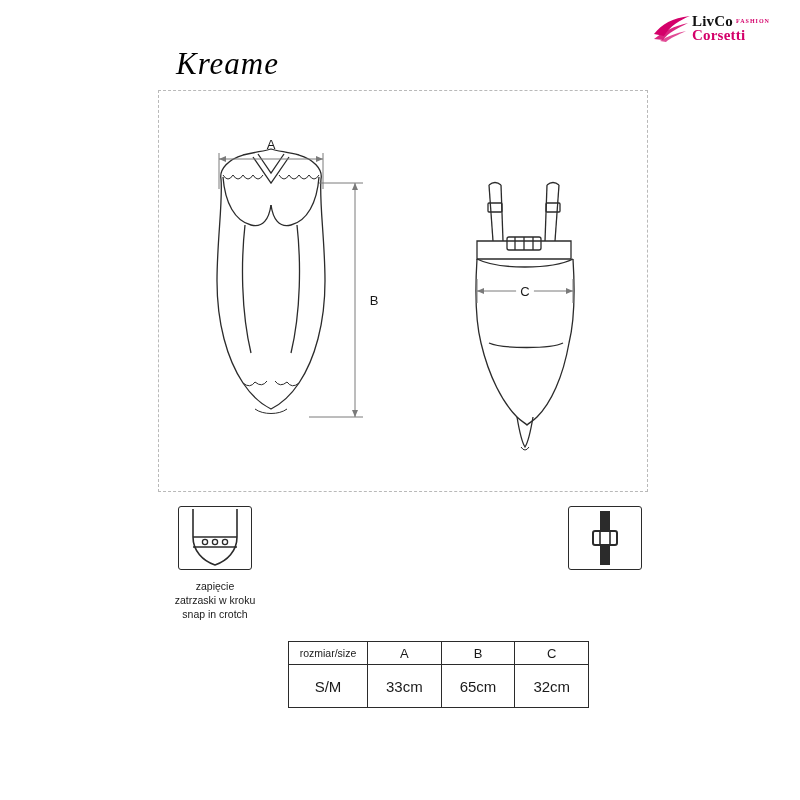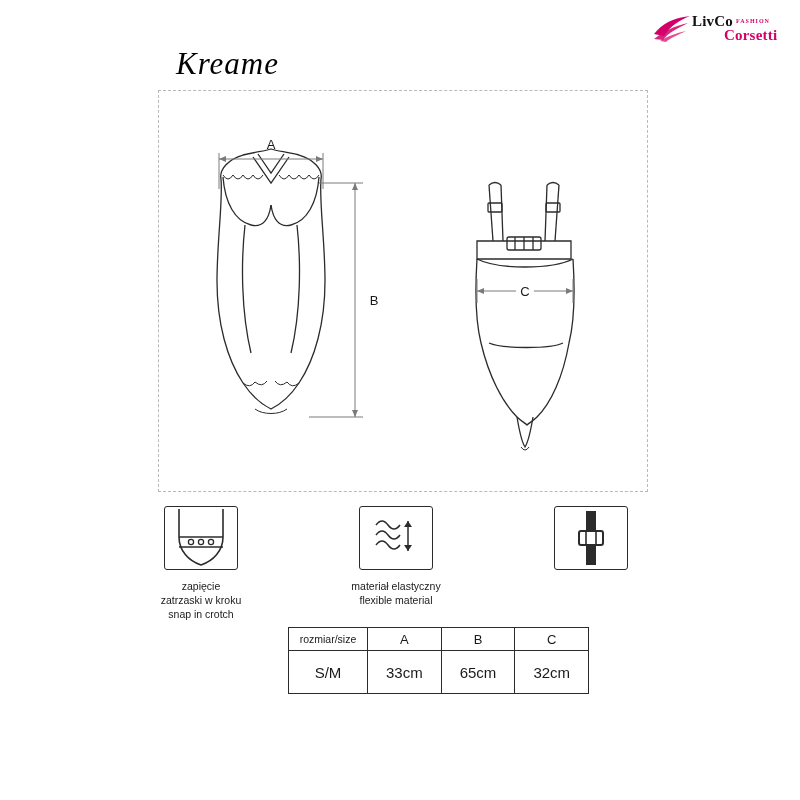--- a/index.html
+++ b/index.html
@@ -57,21 +57,20 @@
     vertical-align: 3px;
     margin-left: 3px;
   }
   .brand-line2 {
     font-family: "Liberation Serif", serif;
     font-size: 15px;
     font-weight: bold;
     color: #d4006a;
     letter-spacing: .2px;
     margin-top: -2px;
-    margin-left: 32px;
   }
 
   
   .product-title {
     position: absolute;
     left: 176px;
     top: 46px;
     font-family: "Liberation Serif", serif;
     font-style: italic;
     font-size: 31px;
@@ -88,21 +87,21 @@
     height: 400px;
     border: 1px dashed #b9b9b9;
   }
   .drawing-frame svg {
     display: block;
   }
 
   
   .features {
     position: absolute;
-    left: 136px;
+    left: 150px;
     top: 506px;
     width: 520px;
     display: flex;
     justify-content: space-between;
     gap: 16px;
   }
   .feature {
     width: 130px;
     text-align: center;
   }
@@ -120,21 +119,21 @@
     font-size: 10.5px;
     line-height: 1.35;
     color: #1a1a1a;
     white-space: pre-line;
   }
 
   
   .size-table {
     position: absolute;
     left: 288px;
-    top: 627px;
+    top: 641px;
     border-collapse: collapse;
   }
   .size-table td, .size-table th {
     border: 1px solid #2b2b2b;
     text-align: center;
     font-weight: normal;
     color: #1a1a1a;
   }
   .size-table .hdr td {
     font-size: 10.5px;
@@ -284,34 +283,20 @@
           <circle cx="26" cy="35" r="2.6" fill="none" stroke="#2b2b2b" stroke-width="1.3"></circle>
           <circle cx="36" cy="35" r="2.6" fill="none" stroke="#2b2b2b" stroke-width="1.3"></circle>
           <circle cx="46" cy="35" r="2.6" fill="none" stroke="#2b2b2b" stroke-width="1.3"></circle>
         </svg>
       </div>
       <div class="caption">zapięcie
 zatrzaski w kroku
 snap in crotch</div>
     </div>
 
-    <div class="feature">
-      <div class="icon-box">
-        <svg width="72" height="62" viewBox="0 0 72 62">
-          <path d="M16 18 q6 -8 12 0 q6 8 12 0" fill="none" stroke="#2b2b2b" stroke-width="1.5"></path>
-          <path d="M16 28 q6 -8 12 0 q6 8 12 0" fill="none" stroke="#2b2b2b" stroke-width="1.5"></path>
-          <path d="M16 38 q6 -8 12 0 q6 8 12 0" fill="none" stroke="#2b2b2b" stroke-width="1.5"></path>
-          <line x1="48" y1="14" x2="48" y2="44" stroke="#2b2b2b" stroke-width="1.5"></line>
-          <path d="M48 14 l-4 6 h8 z" fill="#2b2b2b"></path>
-          <path d="M48 44 l-4 -6 h8 z" fill="#2b2b2b"></path>
-        </svg>
-      </div>
-      <div class="caption">materiał elastyczny
-flexible material</div>
-    </div>
 
 
     <div class="feature">
       <div class="icon-box">
         <svg width="72" height="62" viewBox="0 0 72 62">
           <rect x="31" y="4" width="10" height="20" fill="#2b2b2b"></rect>
           <rect x="31" y="38" width="10" height="20" fill="#2b2b2b"></rect>
           <rect x="24" y="24" width="24" height="14" rx="2" fill="none" stroke="#2b2b2b" stroke-width="2"></rect>
           <line x1="31" y1="24" x2="31" y2="38" stroke="#2b2b2b" stroke-width="1.6"></line>
           <line x1="41" y1="24" x2="41" y2="38" stroke="#2b2b2b" stroke-width="1.6"></line>

